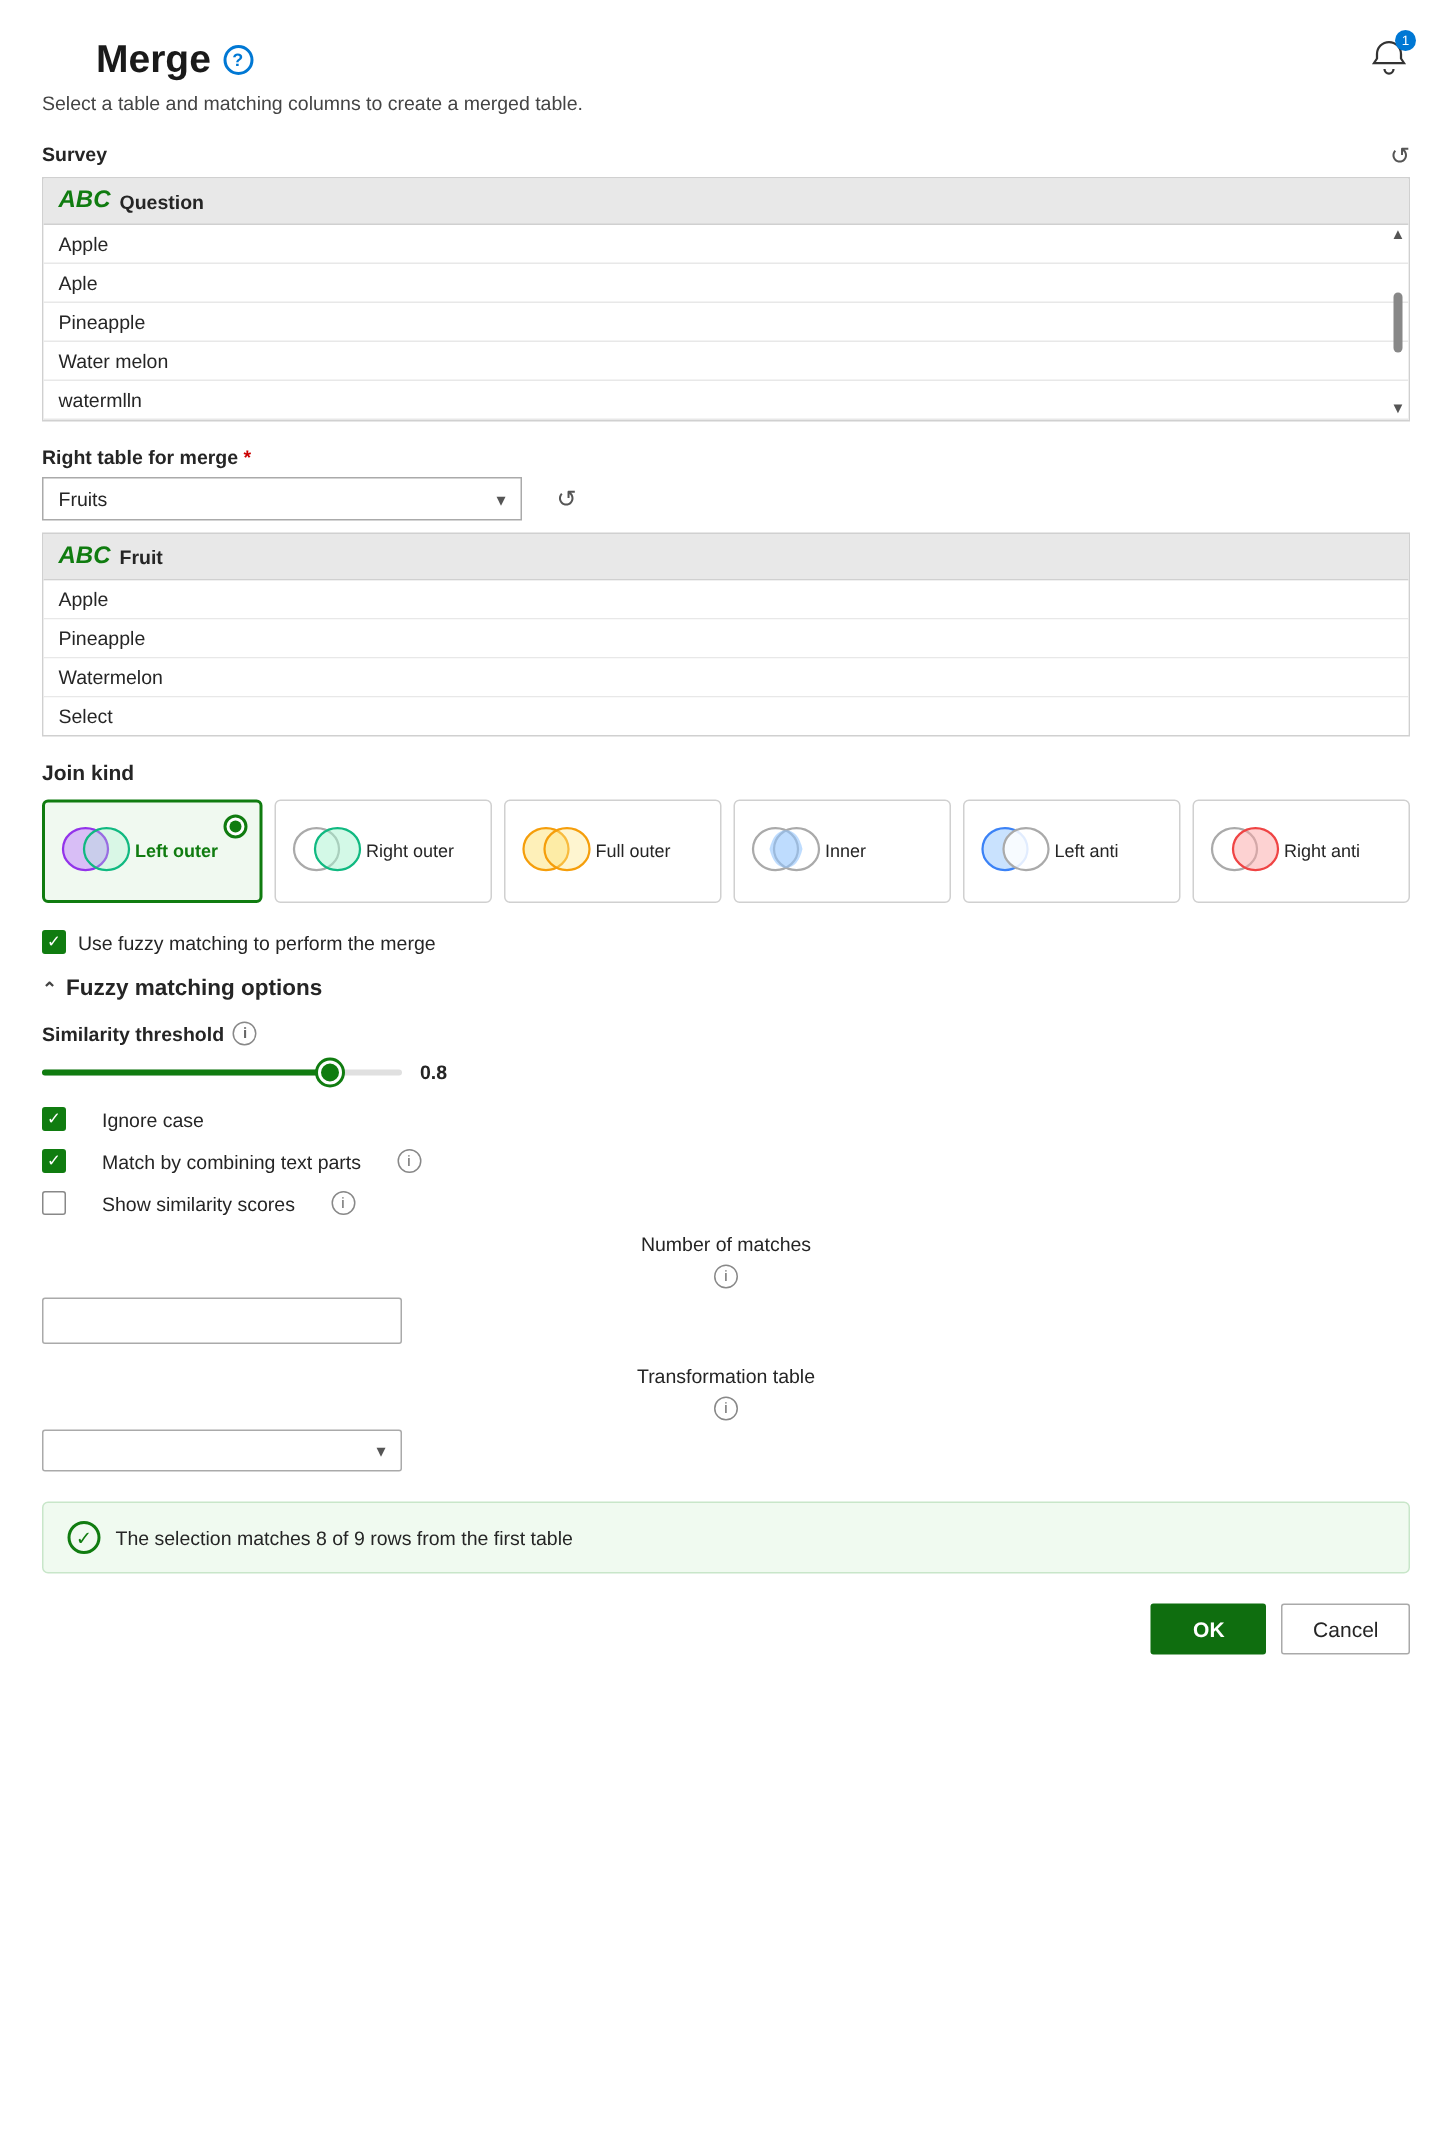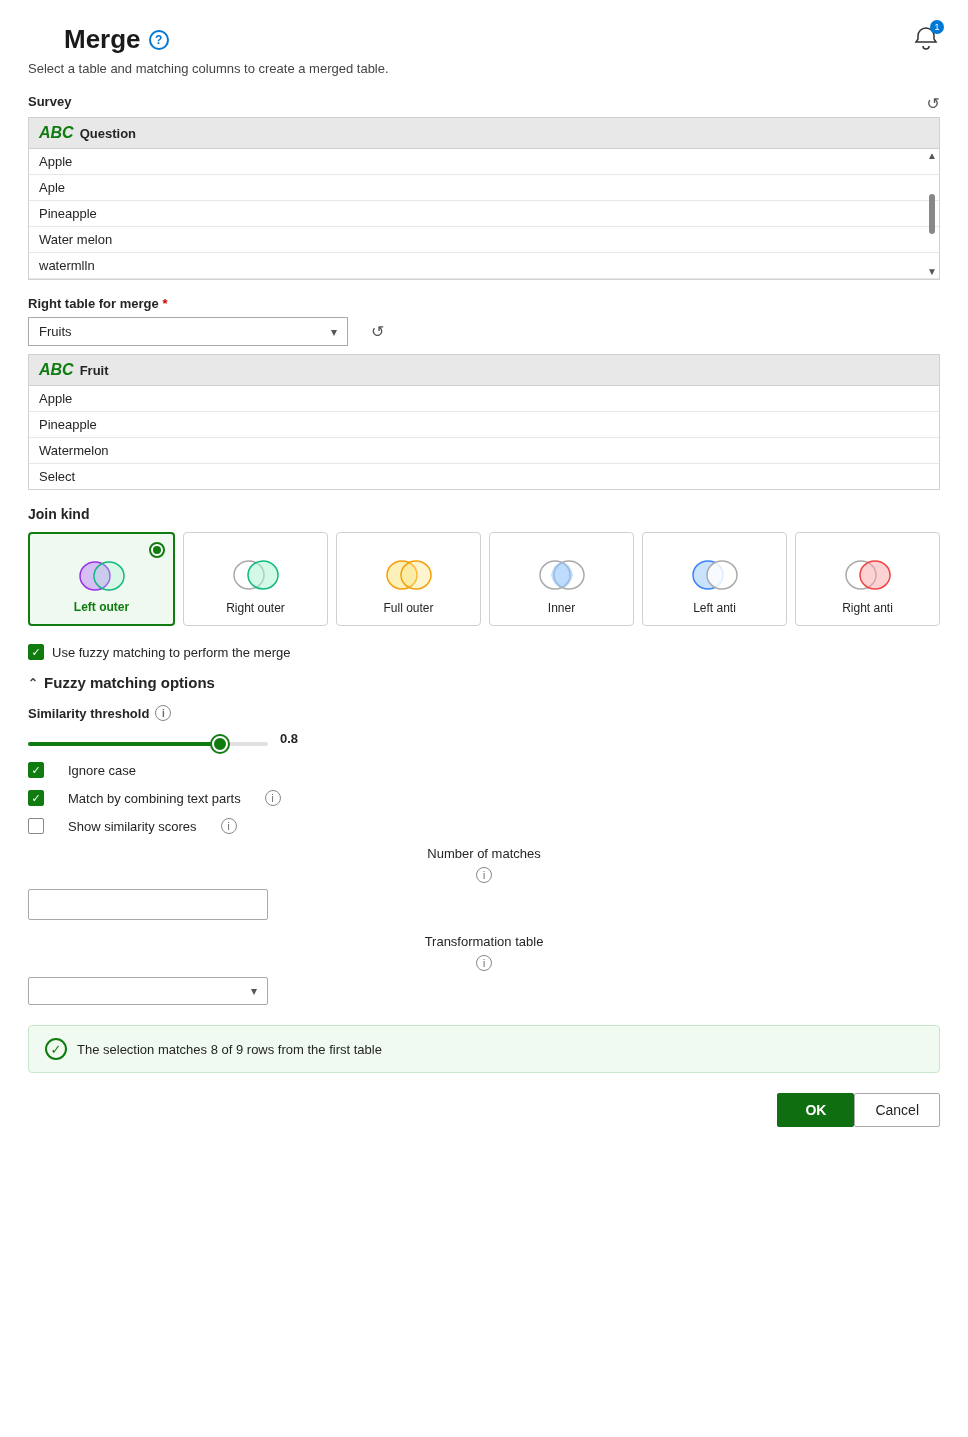--- a/index.html
+++ b/index.html
@@ -163,28 +163,27 @@
 
     .join-options {
       display: flex;
       gap: 8px;
       margin-bottom: 18px;
     }
     .join-option {
       flex: 1;
       border: 1px solid #d0d0d0;
       border-radius: 4px;
-      padding: 20px 8px 10px 8px;
-      display: flex;
-      flex-direction: column;
+      padding: 9px 8px 10px 8px;
+      display: flex;
+      flex-direction: row;
       align-items: center;
       cursor: pointer;
       position: relative;
       background: #fff;
-      justify-content: space-between;
     }
     .join-option.selected {
       border: 2px solid #107c10;
       background: #f0f9f0;
     }
     .join-option .radio-dot {
       position: absolute;
       top: 8px; right: 8px;
       width: 16px; height: 16px;
       border: 2px solid #107c10;
@@ -270,21 +269,21 @@
       border: 1.5px solid #888;
       border-radius: 50%;
       display: flex; align-items: center; justify-content: center;
       font-size: 10px;
       color: #666;
       cursor: pointer;
     }
 
     .slider-row {
       display: flex;
-      align-items: flex-end;
+      align-items: center;
       gap: 12px;
       margin-bottom: 16px;
     }
     .slider-track {
       flex: 1;
       height: 4px;
       background: #e0e0e0;
       border-radius: 2px;
       position: relative;
       max-width: 240px;
@@ -361,20 +360,21 @@
       font-size: 13px;
     }
     .status-text {
       font-size: 13px;
       color: #252525;
     }
 
     .button-row {
       display: flex;
       justify-content: flex-end;
+      gap: 10px;
       margin-top: 10px;
     }
     .btn-ok {
       background: #0f6e0f;
       color: #fff;
       border: none;
       padding: 8px 28px;
       font-size: 14px;
       font-weight: 600;
       cursor: pointer;

